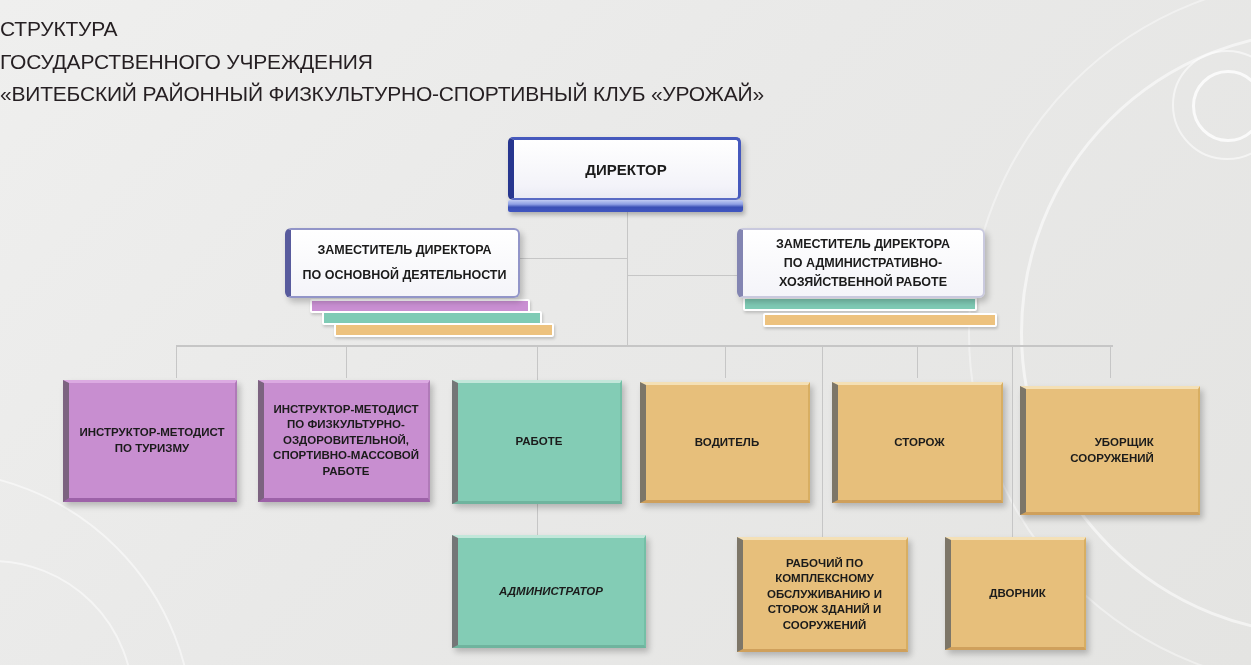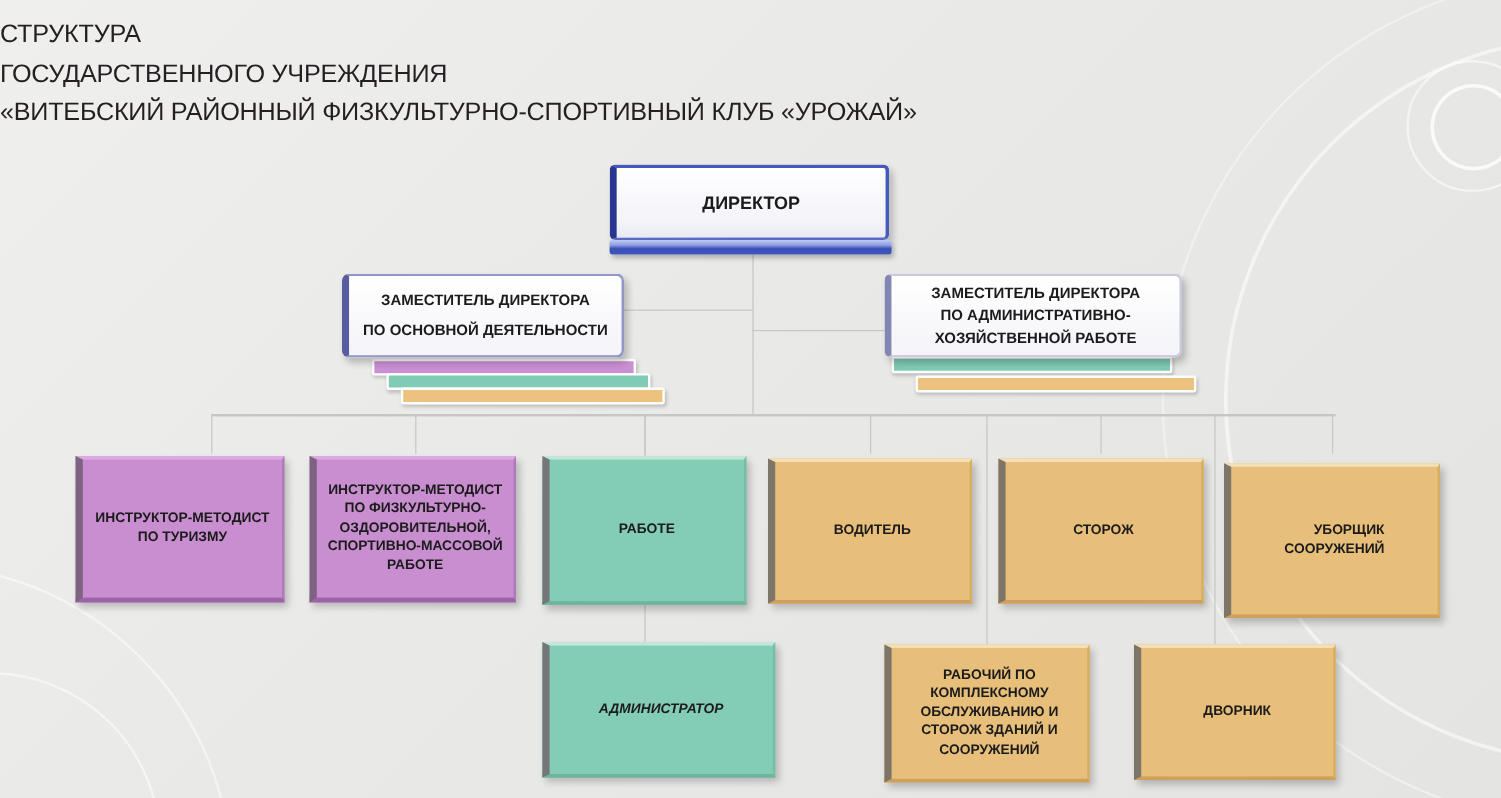--- a/index.html
+++ b/index.html
@@ -151,17 +151,17 @@
   <div class="node staff orange" style="left:1020px;top:386px;width:180px;height:129px;text-align:right;">
     <div class="label"><span>УБОРЩИК</span><br><span>СООРУЖЕНИЙ</span></div>
   </div>
 
   <div class="node staff teal" style="left:452px;top:535px;width:194px;height:113px;font-style:italic;">
     <div class="label"><span>АДМИНИСТРАТОР</span></div>
   </div>
   <div class="node staff orange" style="left:737px;top:537px;width:171px;height:115px;">
     <div class="label"><span>РАБОЧИЙ ПО</span><br><span>КОМПЛЕКСНОМУ</span><br><span>ОБСЛУЖИВАНИЮ И</span><br><span>СТОРОЖ ЗДАНИЙ И</span><br><span>СООРУЖЕНИЙ</span></div>
   </div>
-  <div class="node staff orange" style="left:945px;top:537px;width:168px;height:113px;">
+  <div class="node staff orange" style="left:945px;top:537px;width:141px;height:113px;">
     <div class="label"><span>ДВОРНИК</span></div>
   </div>
 
 </div>
 
 </body></html>

